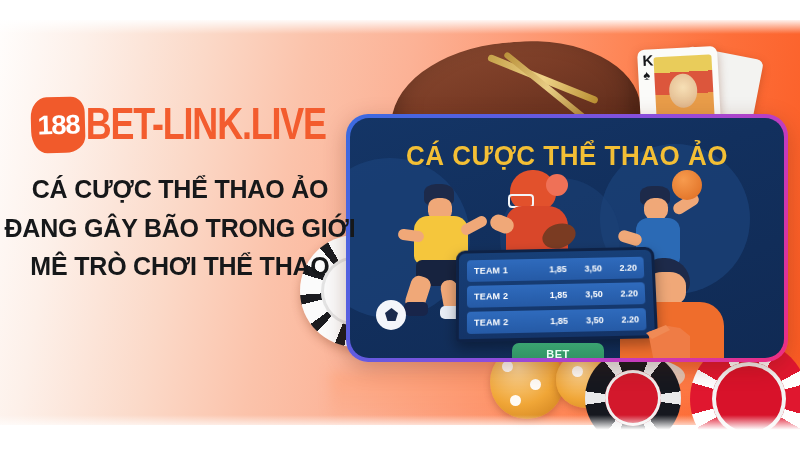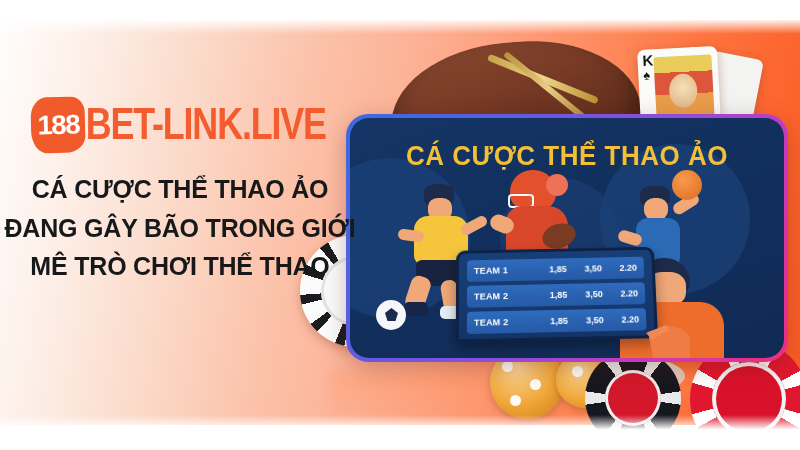--- a/index.html
+++ b/index.html
@@ -317,20 +317,21 @@
           <span class="odds-val">2.20</span>
         </div>
         <div class="odds-row">
           <span class="odds-team">TEAM 2</span>
           <span class="odds-val">1,85</span>
           <span class="odds-val">3,50</span>
           <span class="odds-val">2.20</span>
         </div>
       </div>
 
+      <div class="bet-btn">BET</div>
 
       <div class="pointer-hand">
         <svg width="46" height="56" viewBox="0 0 46 56">
           <path d="M2 26 L22 20 L34 22 L44 30 L44 56 L8 56 Z" fill="#ef7c45"></path>
           <path d="M0 27 L20 19 L24 24 L6 33 Z" fill="#f08a55"></path>
         </svg>
       </div>
 
     </div>
   </div>

